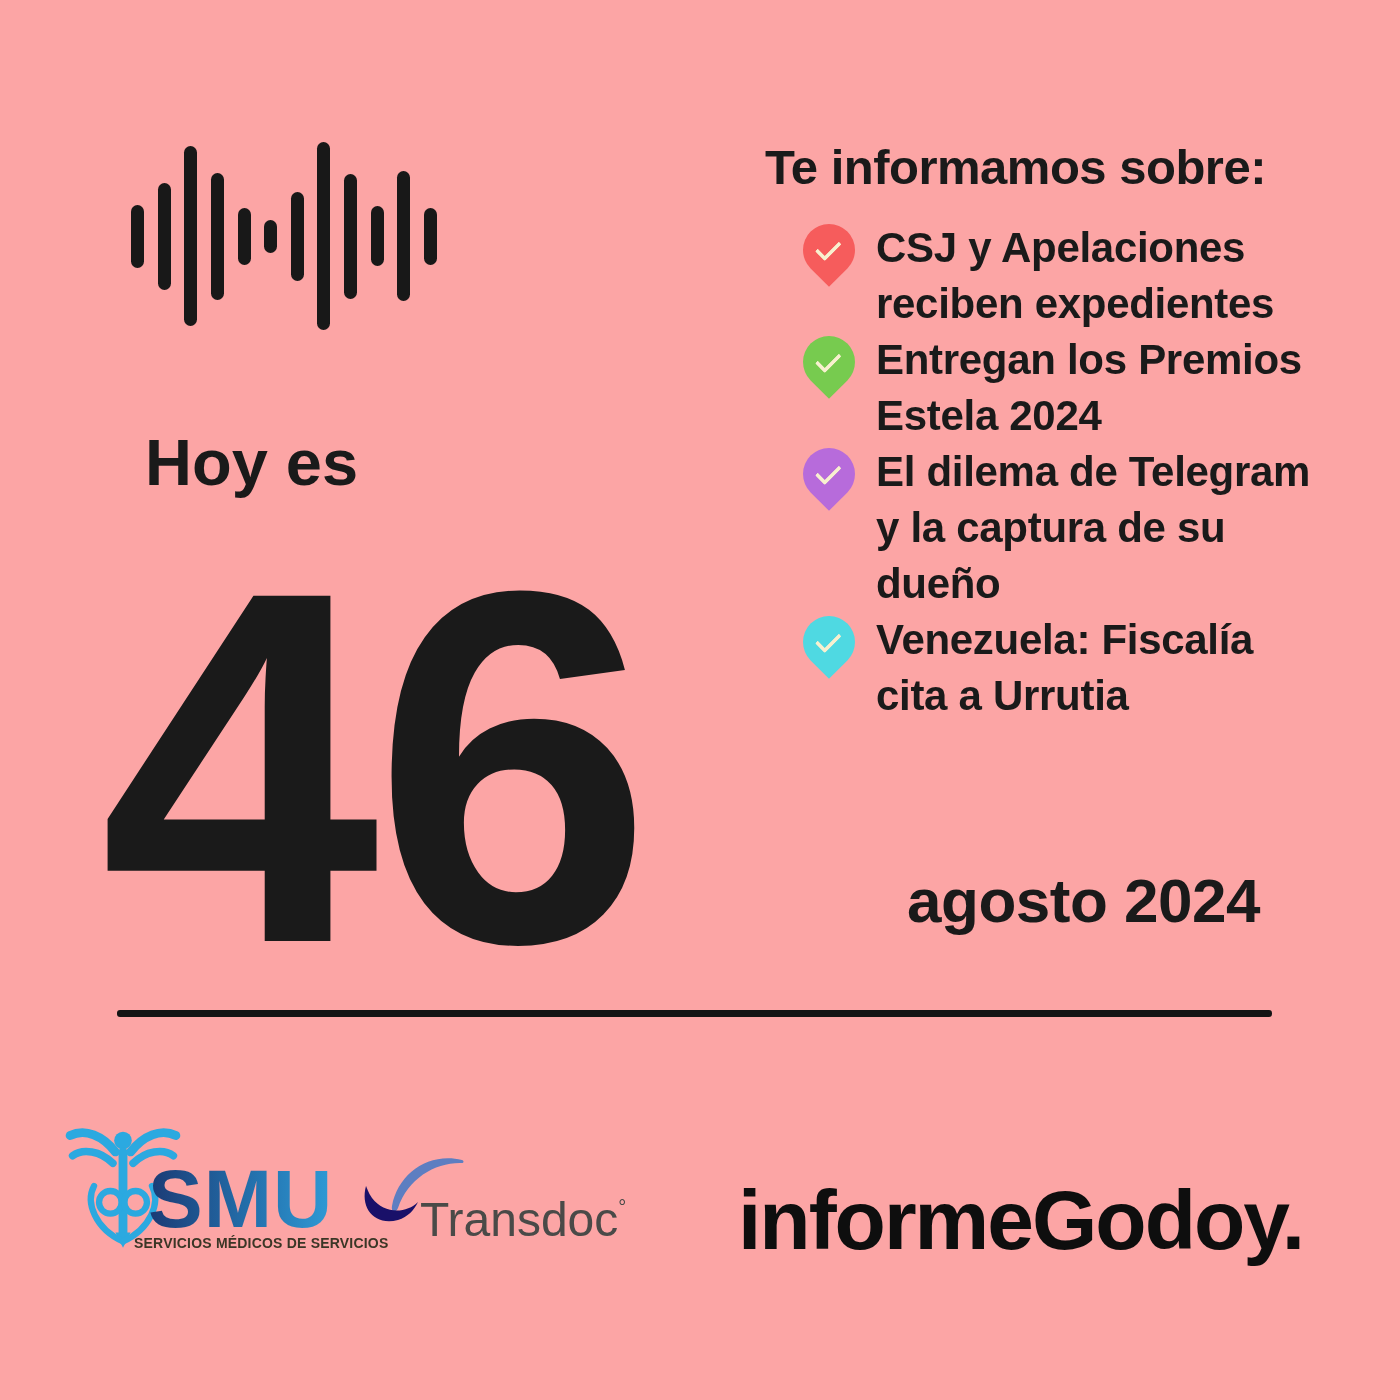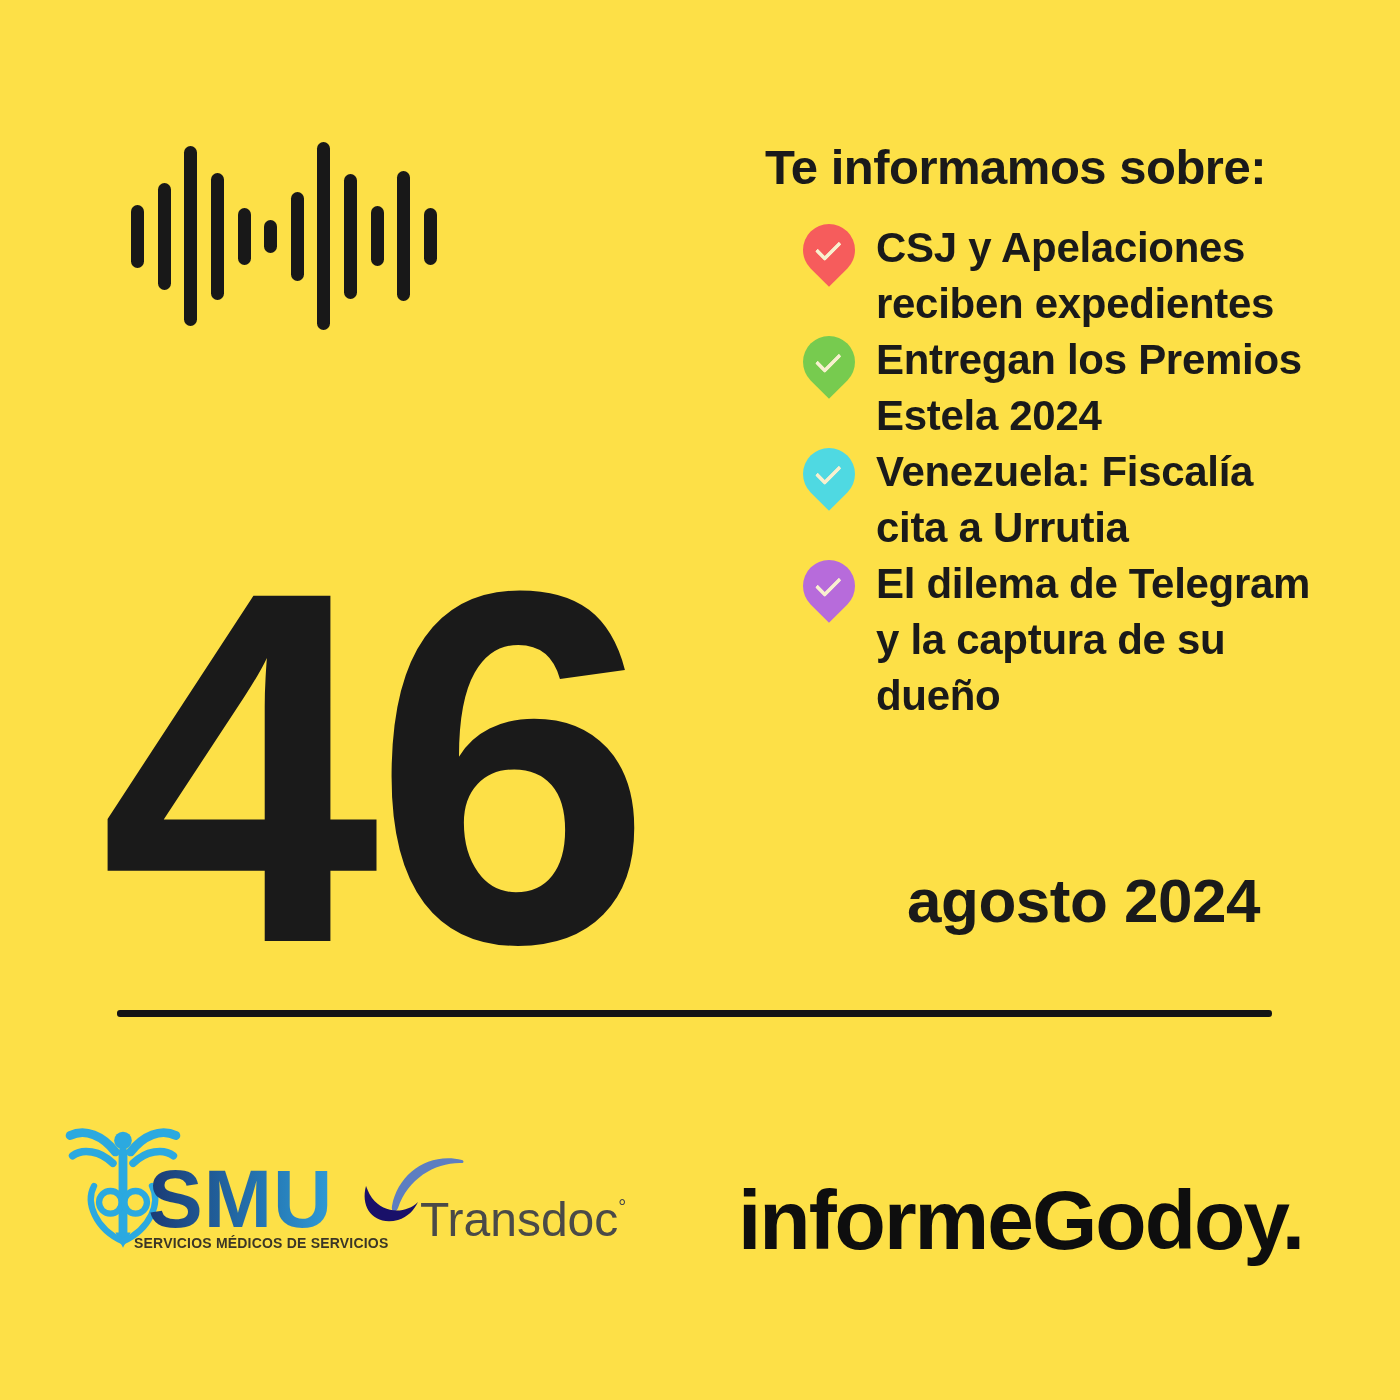--- a/index.html
+++ b/index.html
@@ -163,21 +163,21 @@
     font-weight: 700;
     line-height: 1;
     letter-spacing: -2px;
     color: #0E0E0E;
     white-space: nowrap;
   }
 </style>
 </head>
 <body>
 
-<div class="canvas" style="background: #fde047;">
+<div class="canvas" style="background: #fca5a5;">
 
   <div class="waveform">
     <div class="wave-bar" style="height:63px"></div>
     <div class="wave-bar" style="height:107px"></div>
     <div class="wave-bar" style="height:180px"></div>
     <div class="wave-bar" style="height:127px"></div>
     <div class="wave-bar" style="height:57px"></div>
     <div class="wave-bar" style="height:33px"></div>
     <div class="wave-bar" style="height:89px"></div>
     <div class="wave-bar" style="height:188px"></div>
@@ -207,43 +207,44 @@
           <div class="pin-inner">
               <div class="check" style="border-color: rgb(248, 240, 207);"></div>
             </div>
         </div>
       </div>
       <div class="topic-text">Entregan los Premios
 Estela 2024</div>
     </div>
     <div class="topic-item">
       <div class="pin-wrap">
-        <div class="pin" style="background: rgb(79, 217, 226);">
-          <div class="pin-inner">
-              <div class="check" style="border-color: rgb(248, 240, 207);"></div>
-            </div>
-        </div>
-      </div>
-      <div class="topic-text">Venezuela: Fiscalía
-cita a Urrutia</div>
-    </div>
-    <div class="topic-item">
-      <div class="pin-wrap">
         <div class="pin" style="background: rgb(183, 107, 219);">
           <div class="pin-inner">
               <div class="check" style="border-color: rgb(248, 240, 207);"></div>
             </div>
         </div>
       </div>
       <div class="topic-text">El dilema de Telegram
 y la captura de su
 dueño</div>
     </div>
-  </div>
-
+    <div class="topic-item">
+      <div class="pin-wrap">
+        <div class="pin" style="background: rgb(79, 217, 226);">
+          <div class="pin-inner">
+              <div class="check" style="border-color: rgb(248, 240, 207);"></div>
+            </div>
+        </div>
+      </div>
+      <div class="topic-text">Venezuela: Fiscalía
+cita a Urrutia</div>
+    </div>
+  </div>
+
+  <div class="hoy-es">Hoy es</div>
   <div class="day-number">46</div>
   <div class="month-year">agosto 2024</div>
 
   <div class="divider"></div>
 
   <div class="smu-logo">
     <svg class="smu-icon" width="126" height="134" viewBox="0 0 100 106">
       <g fill="none" stroke="#2BA9E0" stroke-linecap="round">
         <circle cx="50" cy="13" r="7" fill="#2BA9E0" stroke="none"></circle>
         <path d="M50 22 L50 90" stroke-width="7"></path>

